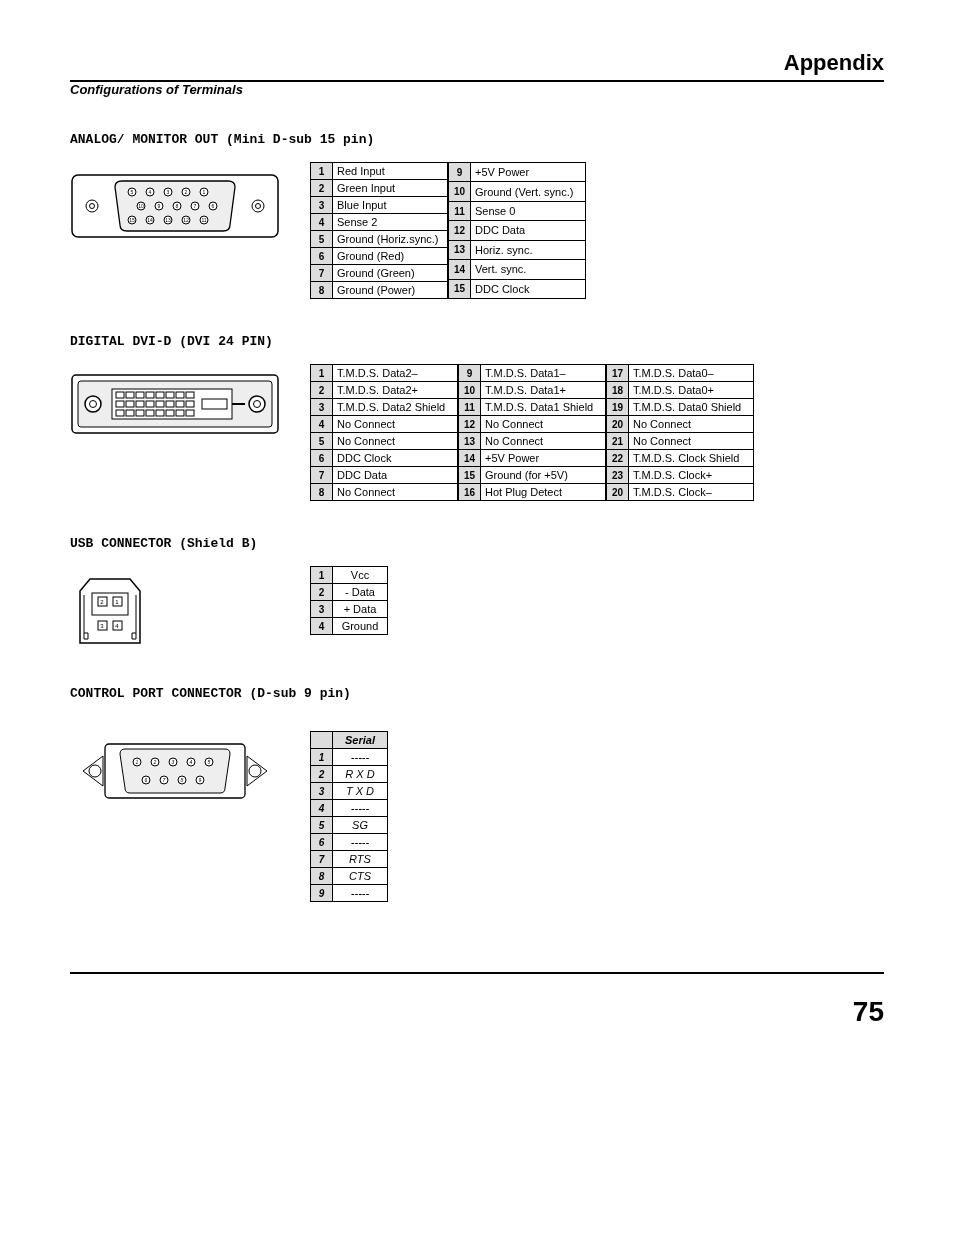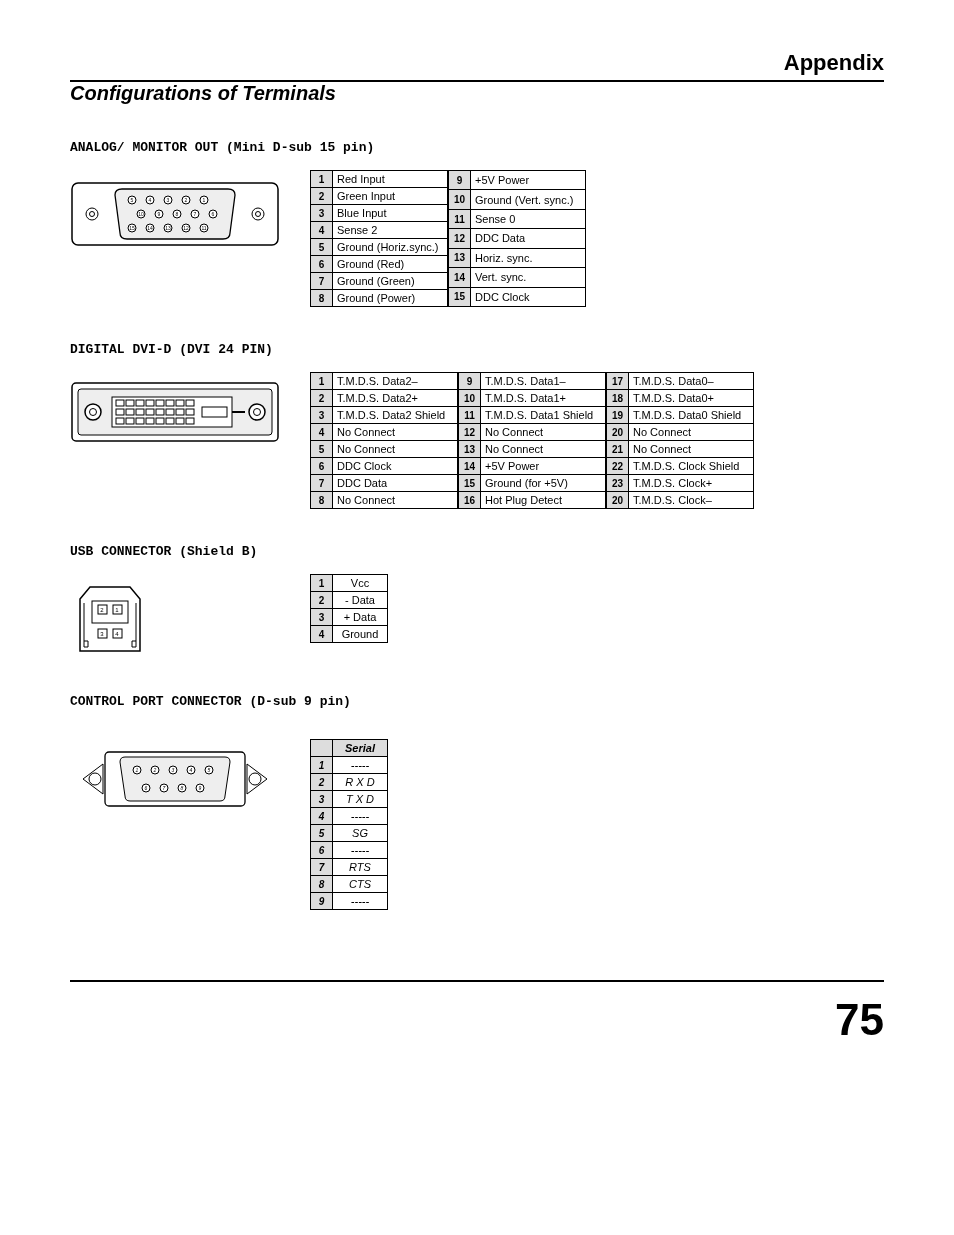--- a/index.html
+++ b/index.html
@@ -11,21 +11,21 @@
     color: #000;
   }
   .header-title {
     text-align: right;
     font-size: 22px;
     font-weight: bold;
     border-bottom: 2px solid #000;
     padding-bottom: 4px;
   }
   .main-title {
-    font-size: 20px;
+    font-size: 13px;
     font-style: italic;
     font-weight: bold;
     margin-bottom: 17px;
   }
   .section-title {
     font-size: 13px;
     font-weight: bold;
     margin-top: 35px;
     margin-bottom: 15px;
     font-family: Liberation Mono, monospace;
@@ -66,23 +66,23 @@
   }
   .signal { min-width: 115px; }
   .signal-wide { min-width: 125px; margin-top: 32px; }
   .usb-table .signal { min-width: 55px; text-align: center; margin-left: 20px; }
   .serial-table th { background: #ddd; font-weight: bold; text-align: center; }
   .serial-table .signal { min-width: 55px; text-align: center; }
   .footer {
     border-top: 2px solid #000;
     margin-top: 70px;
     text-align: right;
-    font-size: 44px;
+    font-size: 28px;
     font-weight: bold;
-    padding-top: 13px;
+    padding-top: 22px;
   }
   svg { display: block; }
 </style>
 </head>
 <body>
 
 <div class="header-title">Appendix</div>
 
 <div class="main-title">Configurations of Terminals</div>
 

